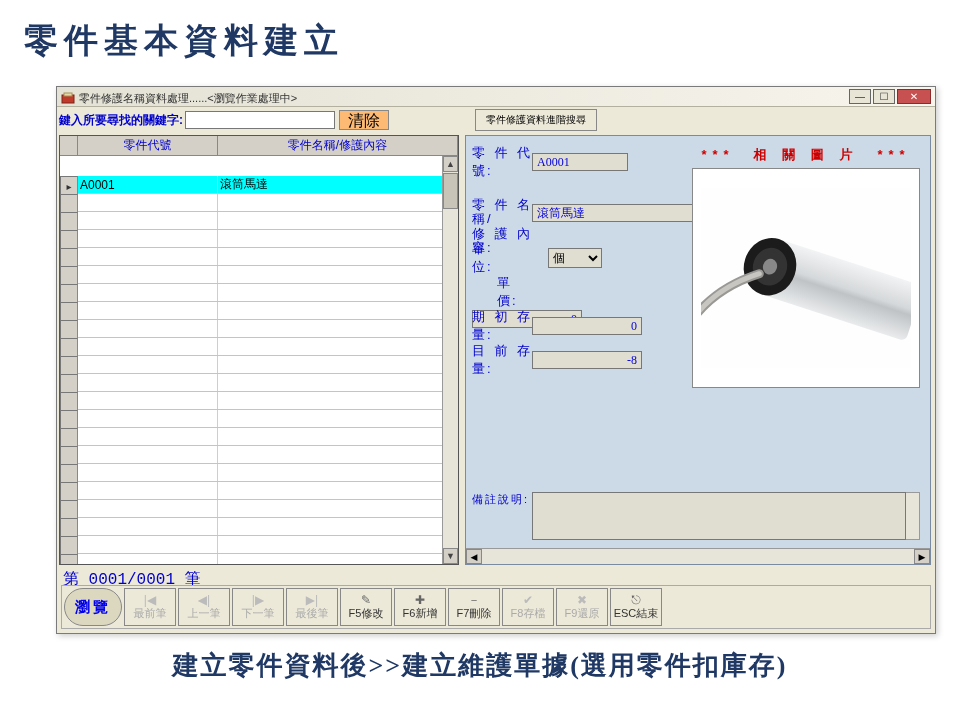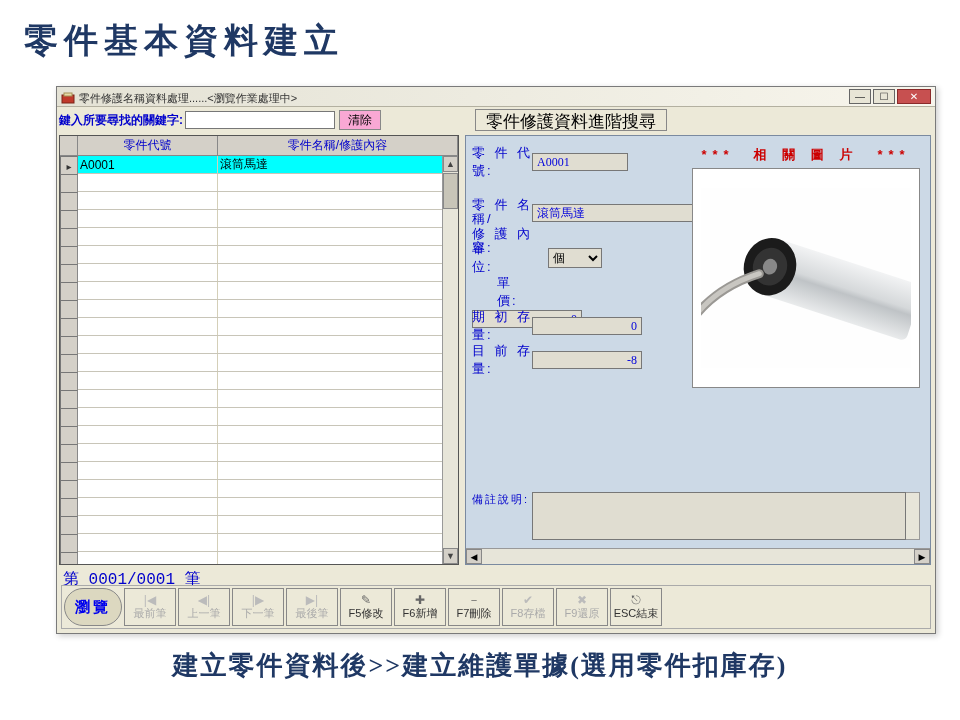--- a/index.html
+++ b/index.html
@@ -7,23 +7,23 @@
   .heading { color: #1f3864; font-size: 34px; font-weight: bold; letter-spacing: 6px; padding: 18px 24px 10px 24px; font-family: "DFKai-SB","KaiTi",serif;}
   .window { position: absolute; left: 56px; top: 86px; width: 880px; height: 548px; background: #ece9d8; border: 1px solid #7a7a7a; box-shadow: 2px 2px 6px rgba(0,0,0,0.2);}
   .titlebar { height: 20px; background: linear-gradient(to right,#e4e2d5,#f7f5ec); display: flex; align-items: flex-end; font-size: 11px; color: #333; padding: 0 4px; border-bottom: 1px solid #b3b0a0;}
   .titlebar .ticon { width:14px;height:14px;margin-right:4px;display:inline-flex;align-items:center;justify-content:center;}
   .wincontrols { position:absolute; right:4px; top:2px; display:flex; gap:2px;}
   .winbtn { width:22px;height:15px;border:1px solid #666;background:#e8e5d6;font-size:10px;display:flex;align-items:center;justify-content:center;font-family:sans-serif;}
   .winbtn.close{background:#c75050;color:#fff;border-color:#8a2a2a;width:34px;}
   .content { position:relative; width:100%; height:calc(100% - 20px);}
   .searchbar { position:absolute; left:2px; top:2px; width:380px; height:22px; display:flex; align-items:center; font-size:12px; color:#0000cc; font-weight:bold;}
   .searchbar input{height:18px;border:1px solid #777; background:#fff; width:150px;margin-left:2px;}
-  .clearbtn{height:20px;padding:0 8px;margin-left:4px;font-size:12px;border:1px solid #888;background:#f9a8d4;cursor:pointer;}
-  .advbtn{position:absolute;left:418px;top:2px;height:22px;padding:0 10px;font-size:17px;border:1px solid #888;background:#ece9d8;cursor:pointer;}
-  .grid{position:absolute;left:2px;top:28px;width:400px;height:430px;border:1px solid #555;background:#fff;display:flex;flex-direction:column;}
+  .clearbtn{height:20px;padding:0 8px;margin-left:4px;font-size:16px;border:1px solid #888;background:#fdba74;cursor:pointer;}
+  .advbtn{position:absolute;left:418px;top:2px;height:22px;padding:0 10px;font-size:10px;border:1px solid #888;background:#ece9d8;cursor:pointer;}
+  .grid{position:absolute;left:2px;top:28px;width:400px;height:430px;border:1px solid #555;background:#fff;display:flex;flex-direction:column;gap:20px;}
   .ghead{display:flex;height:20px;background:#d4d0c8;border-bottom:1px solid #888;}
   .gcol{border-right:1px solid #888;font-size:12px;display:flex;align-items:center;justify-content:center;color:#0000cc;}
   .gcol.c0{width:18px;background:#d4d0c8;}
   .gcol.c1{width:140px;}
   .gcol.c2{flex:1;}
   .gbody{flex:1;overflow:hidden;}
   .grow{display:flex;height:18px;border-bottom:1px solid #c8c5b8;}
   .grow .sel{width:18px;background:#d4d0c8;border-right:1px solid #888;display:flex;align-items:center;justify-content:center;font-size:10px;color:#333;}
   .grow .cell{border-right:1px solid #d4cfb8;font-size:12px;padding:0 2px;display:flex;align-items:center;}
   .grow .cell.c1{width:140px;}

